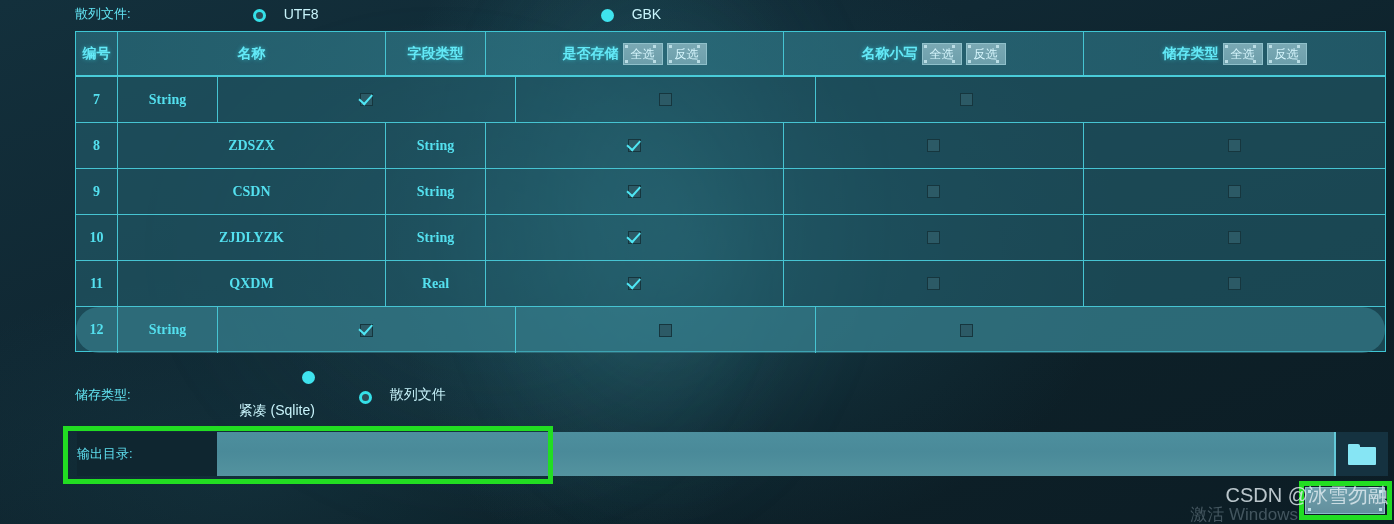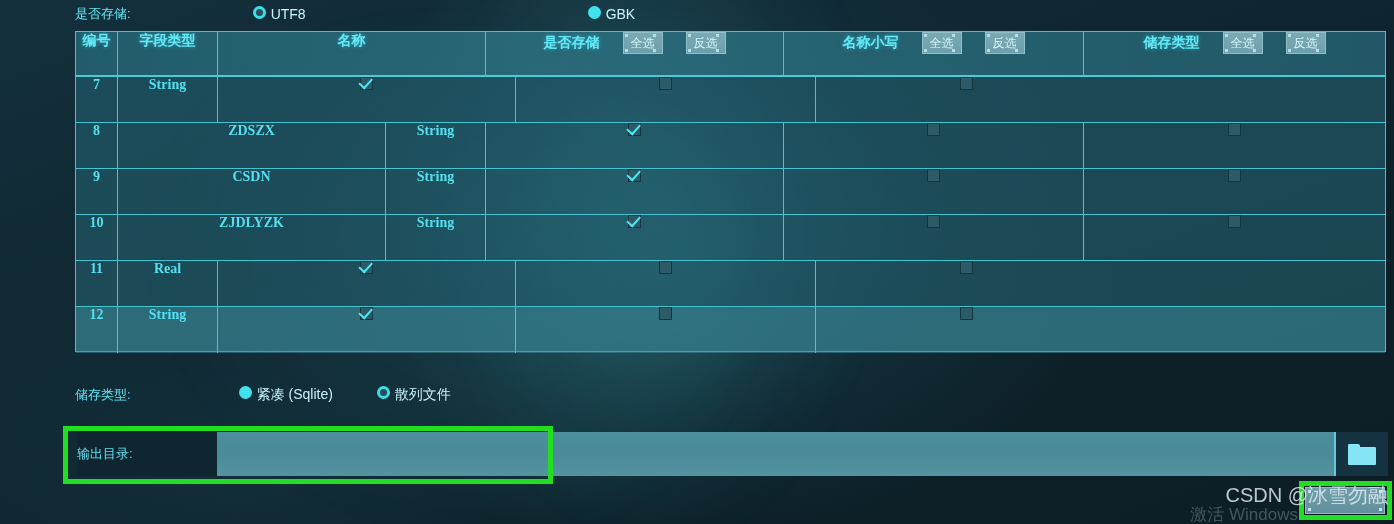--- a/index.html
+++ b/index.html
@@ -54,22 +54,22 @@
     color: #5fe5f0;
     font-size: 13px;
   }
   .enc-label {
     color: #62e3f2;
     font-size: 13px;
     white-space: nowrap;
   }
   .radio-opt {
     display: flex;
-    align-items: flex-start;
-    gap: 5px;
+    align-items: flex-end;
+    gap: 18px;
     white-space: nowrap;
     font-size: 14px;
     color: #c9f4fb;
     padding-left: 30px;
   }
   .radio-ring {
     width: 13px; height: 13px;
     border-radius: 50%;
     border: 3px solid #35e0e8;
     background: #2c4b56;
@@ -100,24 +100,25 @@
   }
   .trow:last-child { border-bottom: none; }
   #thead-row {
     height: 45px;
     border-bottom: 2px solid #49ccd9;
     background: linear-gradient(90deg, rgba(40,105,120,0.55) 0%, rgba(48,120,135,0.6) 35%, rgba(38,100,116,0.55) 100%);
   }
   .tbody-row { height: 46px; }
   .tbody-row.alt {
     background: rgba(60,135,150,0.55);
+    border-radius: 23px;
   }
   .cell {
     display: flex;
-    align-items: flex-start;
+    align-items: center;
     justify-content: center;
     box-sizing: border-box;
     border-right: 1px solid #46c4d2;
     color: #54e0ef;
     font-size: 14px;
     font-weight: bold;
     font-family: "Liberation Serif", serif;
     position: relative;
     overflow: hidden;
   }
@@ -132,21 +133,21 @@
   #thead-row .cell {
     color: #63e9f7;
     font-family: "Liberation Sans", sans-serif;
     font-size: 14px;
     font-weight: bold;
     text-shadow: 0 0 4px rgba(60,220,235,0.55);
   }
   .hdr-inner {
     display: flex;
     align-items: center;
-    gap: 23px;
+    gap: 4px;
   }
   .mini-btn {
     background: linear-gradient(180deg, #7aa9b4 0%, #6d9fab 100%);
     border: 1px solid #8fc0ca;
     color: #d6f6fd;
     font-size: 12px;
     font-weight: normal;
     font-family: Liberation Sans, sans-serif;
     padding: 3px 7px;
     line-height: 14px;
@@ -300,42 +301,42 @@
   }
 </style>
 </head>
 <body>
 
 <div id="app">
   <div id="glow-arc"></div>
   <div id="glow-arc2"></div>
 
   <div id="encoding-row">
-    <span class="enc-label">是否存储:</span>
+    <span class="enc-label">散列文件:</span>
     <div class="radio-opt" style="margin-left:92px;">
       <span class="radio-ring"></span>
       <span>UTF8</span>
     </div>
     <div class="radio-opt" style="margin-left:252px;">
       <span class="radio-filled"></span>
       <span>GBK</span>
     </div>
   </div>
 
   <div id="field-table">
 
     <div class="trow" id="thead-row">
       <div class="cell c-id">
         <span>编号</span>
       </div>
+      <div class="cell c-name">
+        <span>名称</span>
+      </div>
       <div class="cell c-type">
         <span>字段类型</span>
-      </div>
-      <div class="cell c-name">
-        <span>名称</span>
       </div>
       <div class="cell c-store">
         <span class="hdr-inner">
           <span>是否存储</span>
           <span class="mini-btn">全选</span>
           <span class="mini-btn">反选</span>
         </span>
       </div>
       <div class="cell c-lower">
         <span class="hdr-inner">
@@ -428,20 +429,23 @@
             <span class="chk"></span>
           </div>
           <div class="cell c-num">
             <span class="chk"></span>
           </div>
         </div>
         <div class="trow tbody-row">
           <div class="cell c-id">
             <span>11</span>
           </div>
+          <div class="cell c-name">
+            <span>QXDM</span>
+          </div>
           <div class="cell c-type">
             <span>Real</span>
           </div>
           <div class="cell c-store">
             <span class="chk on"></span>
           </div>
           <div class="cell c-lower">
             <span class="chk"></span>
           </div>
           <div class="cell c-num">
@@ -463,21 +467,21 @@
           </div>
           <div class="cell c-num">
             <span class="chk"></span>
           </div>
         </div>
       </div>
   </div>
 
   <div id="storage-row">
     <span class="enc-label">储存类型:</span>
-    <div class="radio-opt" style="margin-left:78px;">
+    <div class="radio-opt" style="margin-left:78px;flex-direction:column;">
       <span class="radio-filled"></span>
       <span>紧凑 (Sqlite)</span>
     </div>
     <div class="radio-opt" style="margin-left:14px;">
       <span class="radio-ring"></span>
       <span>散列文件</span>
     </div>
   </div>
 
   <div id="output-row">

